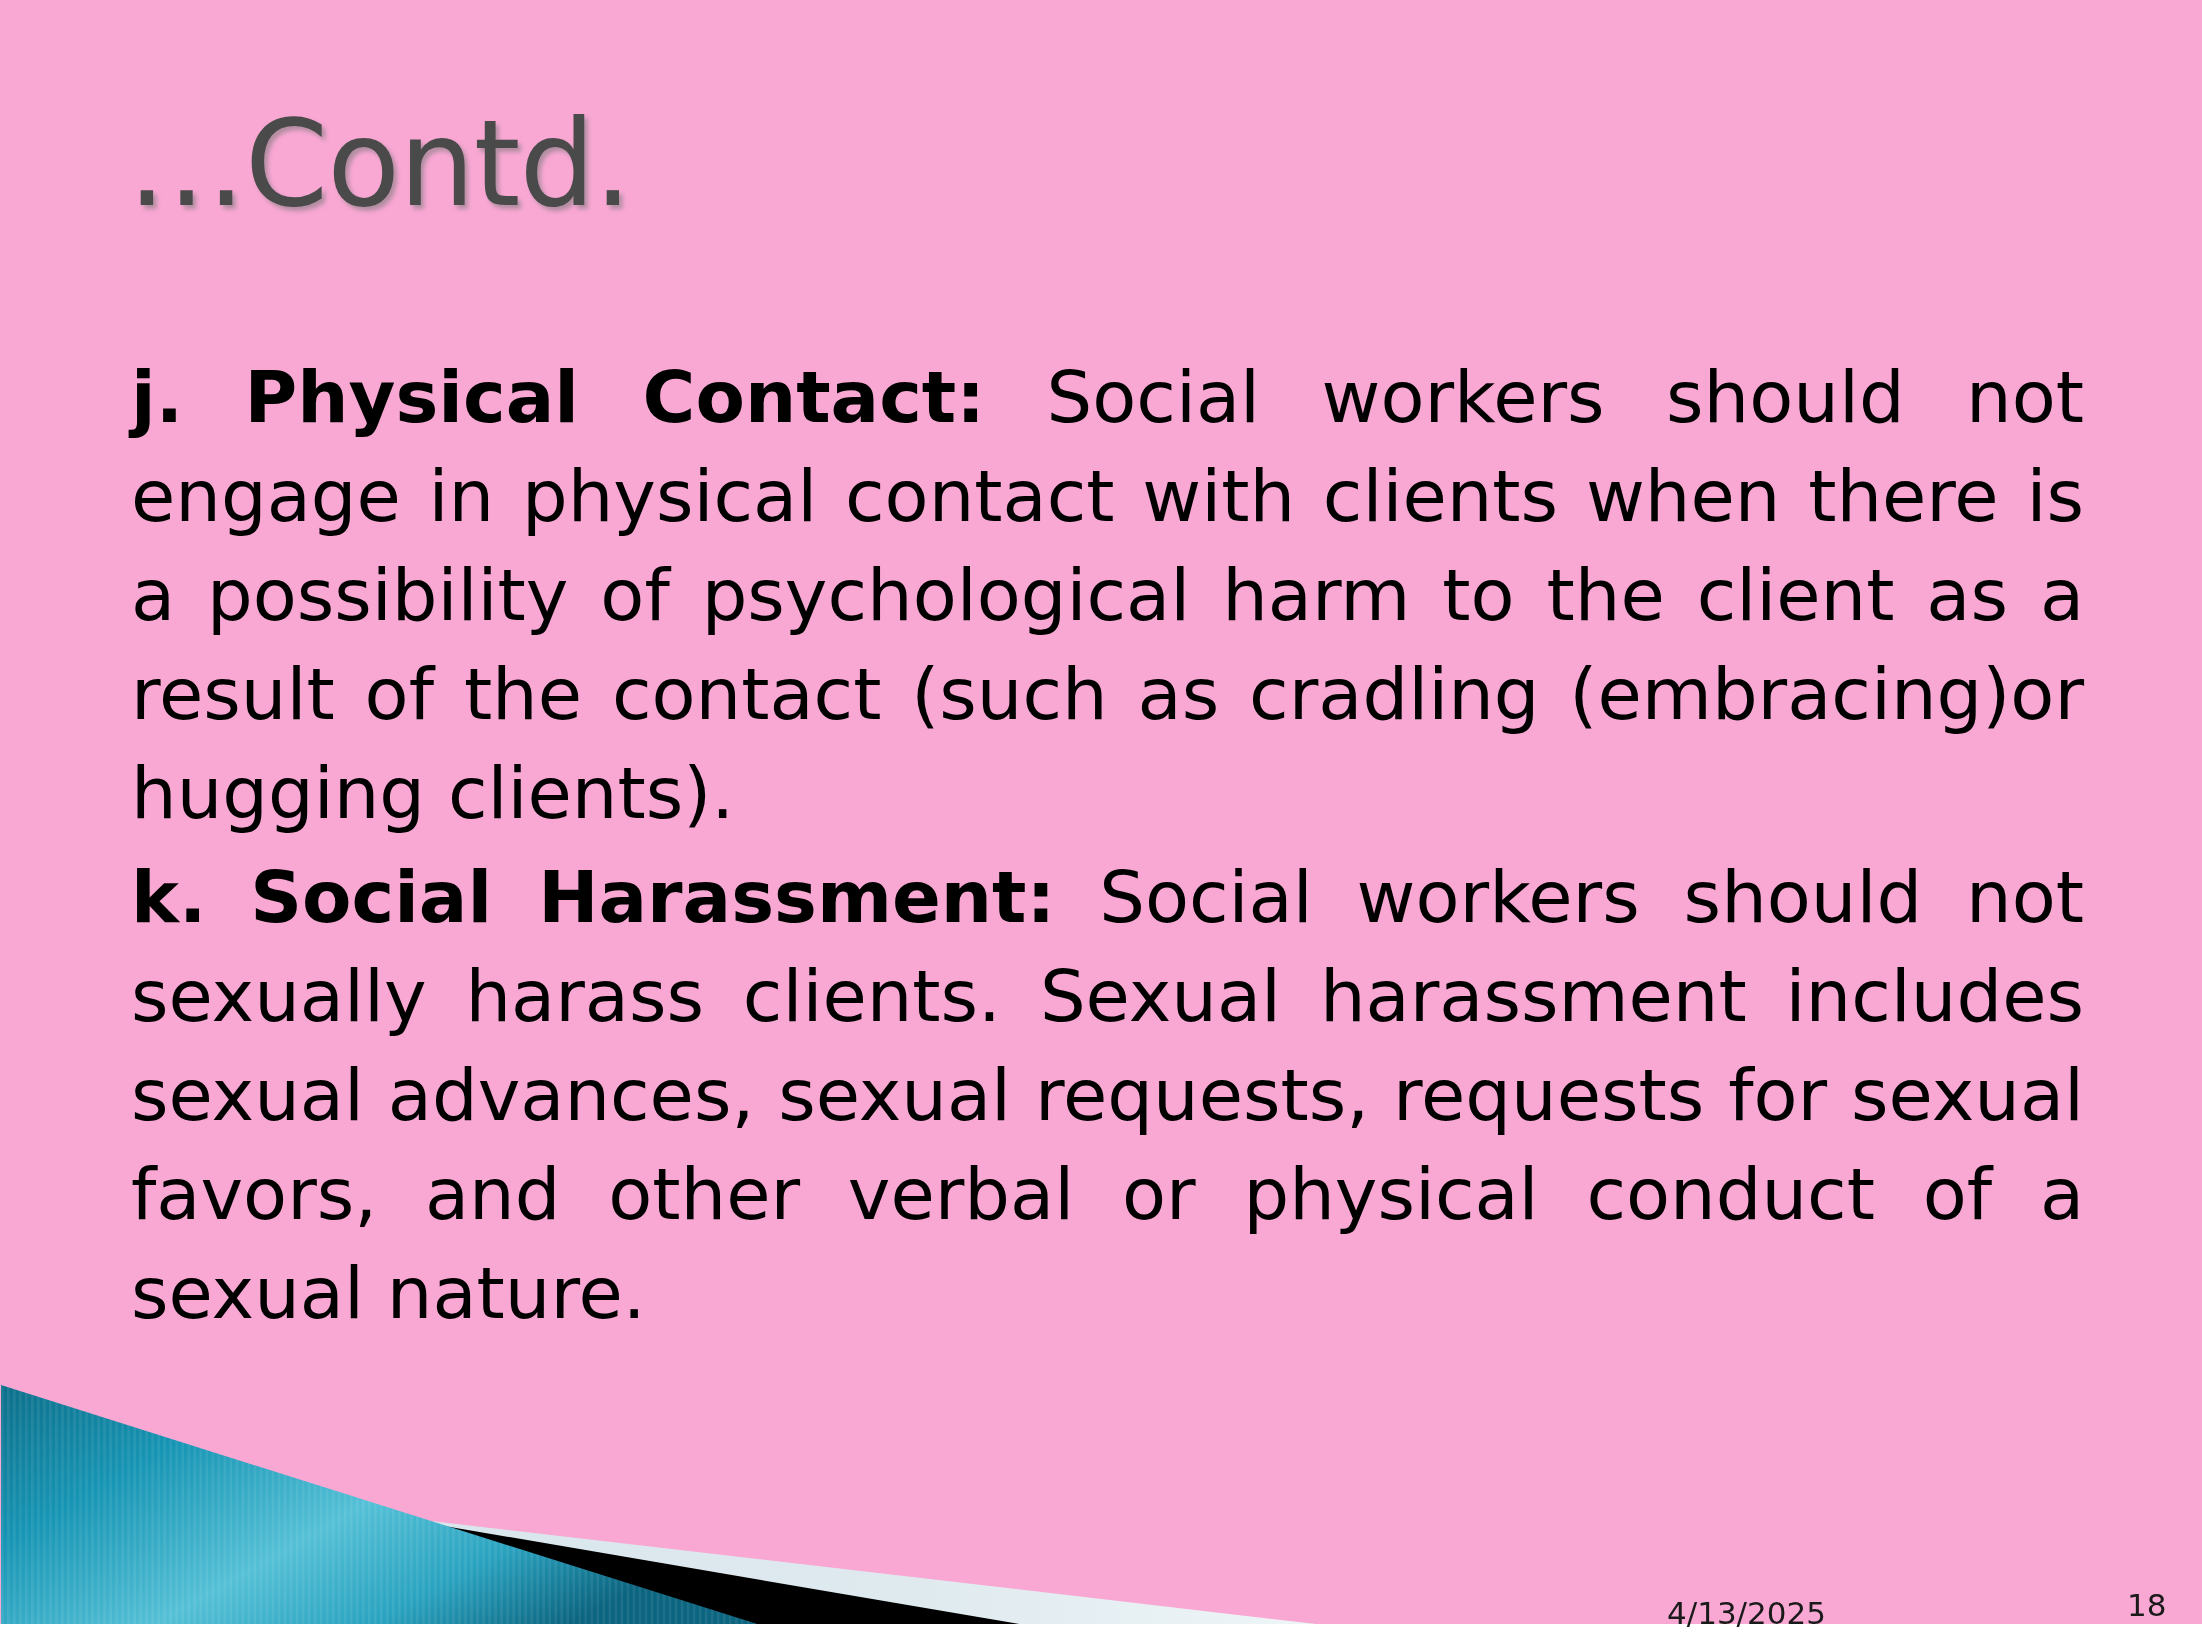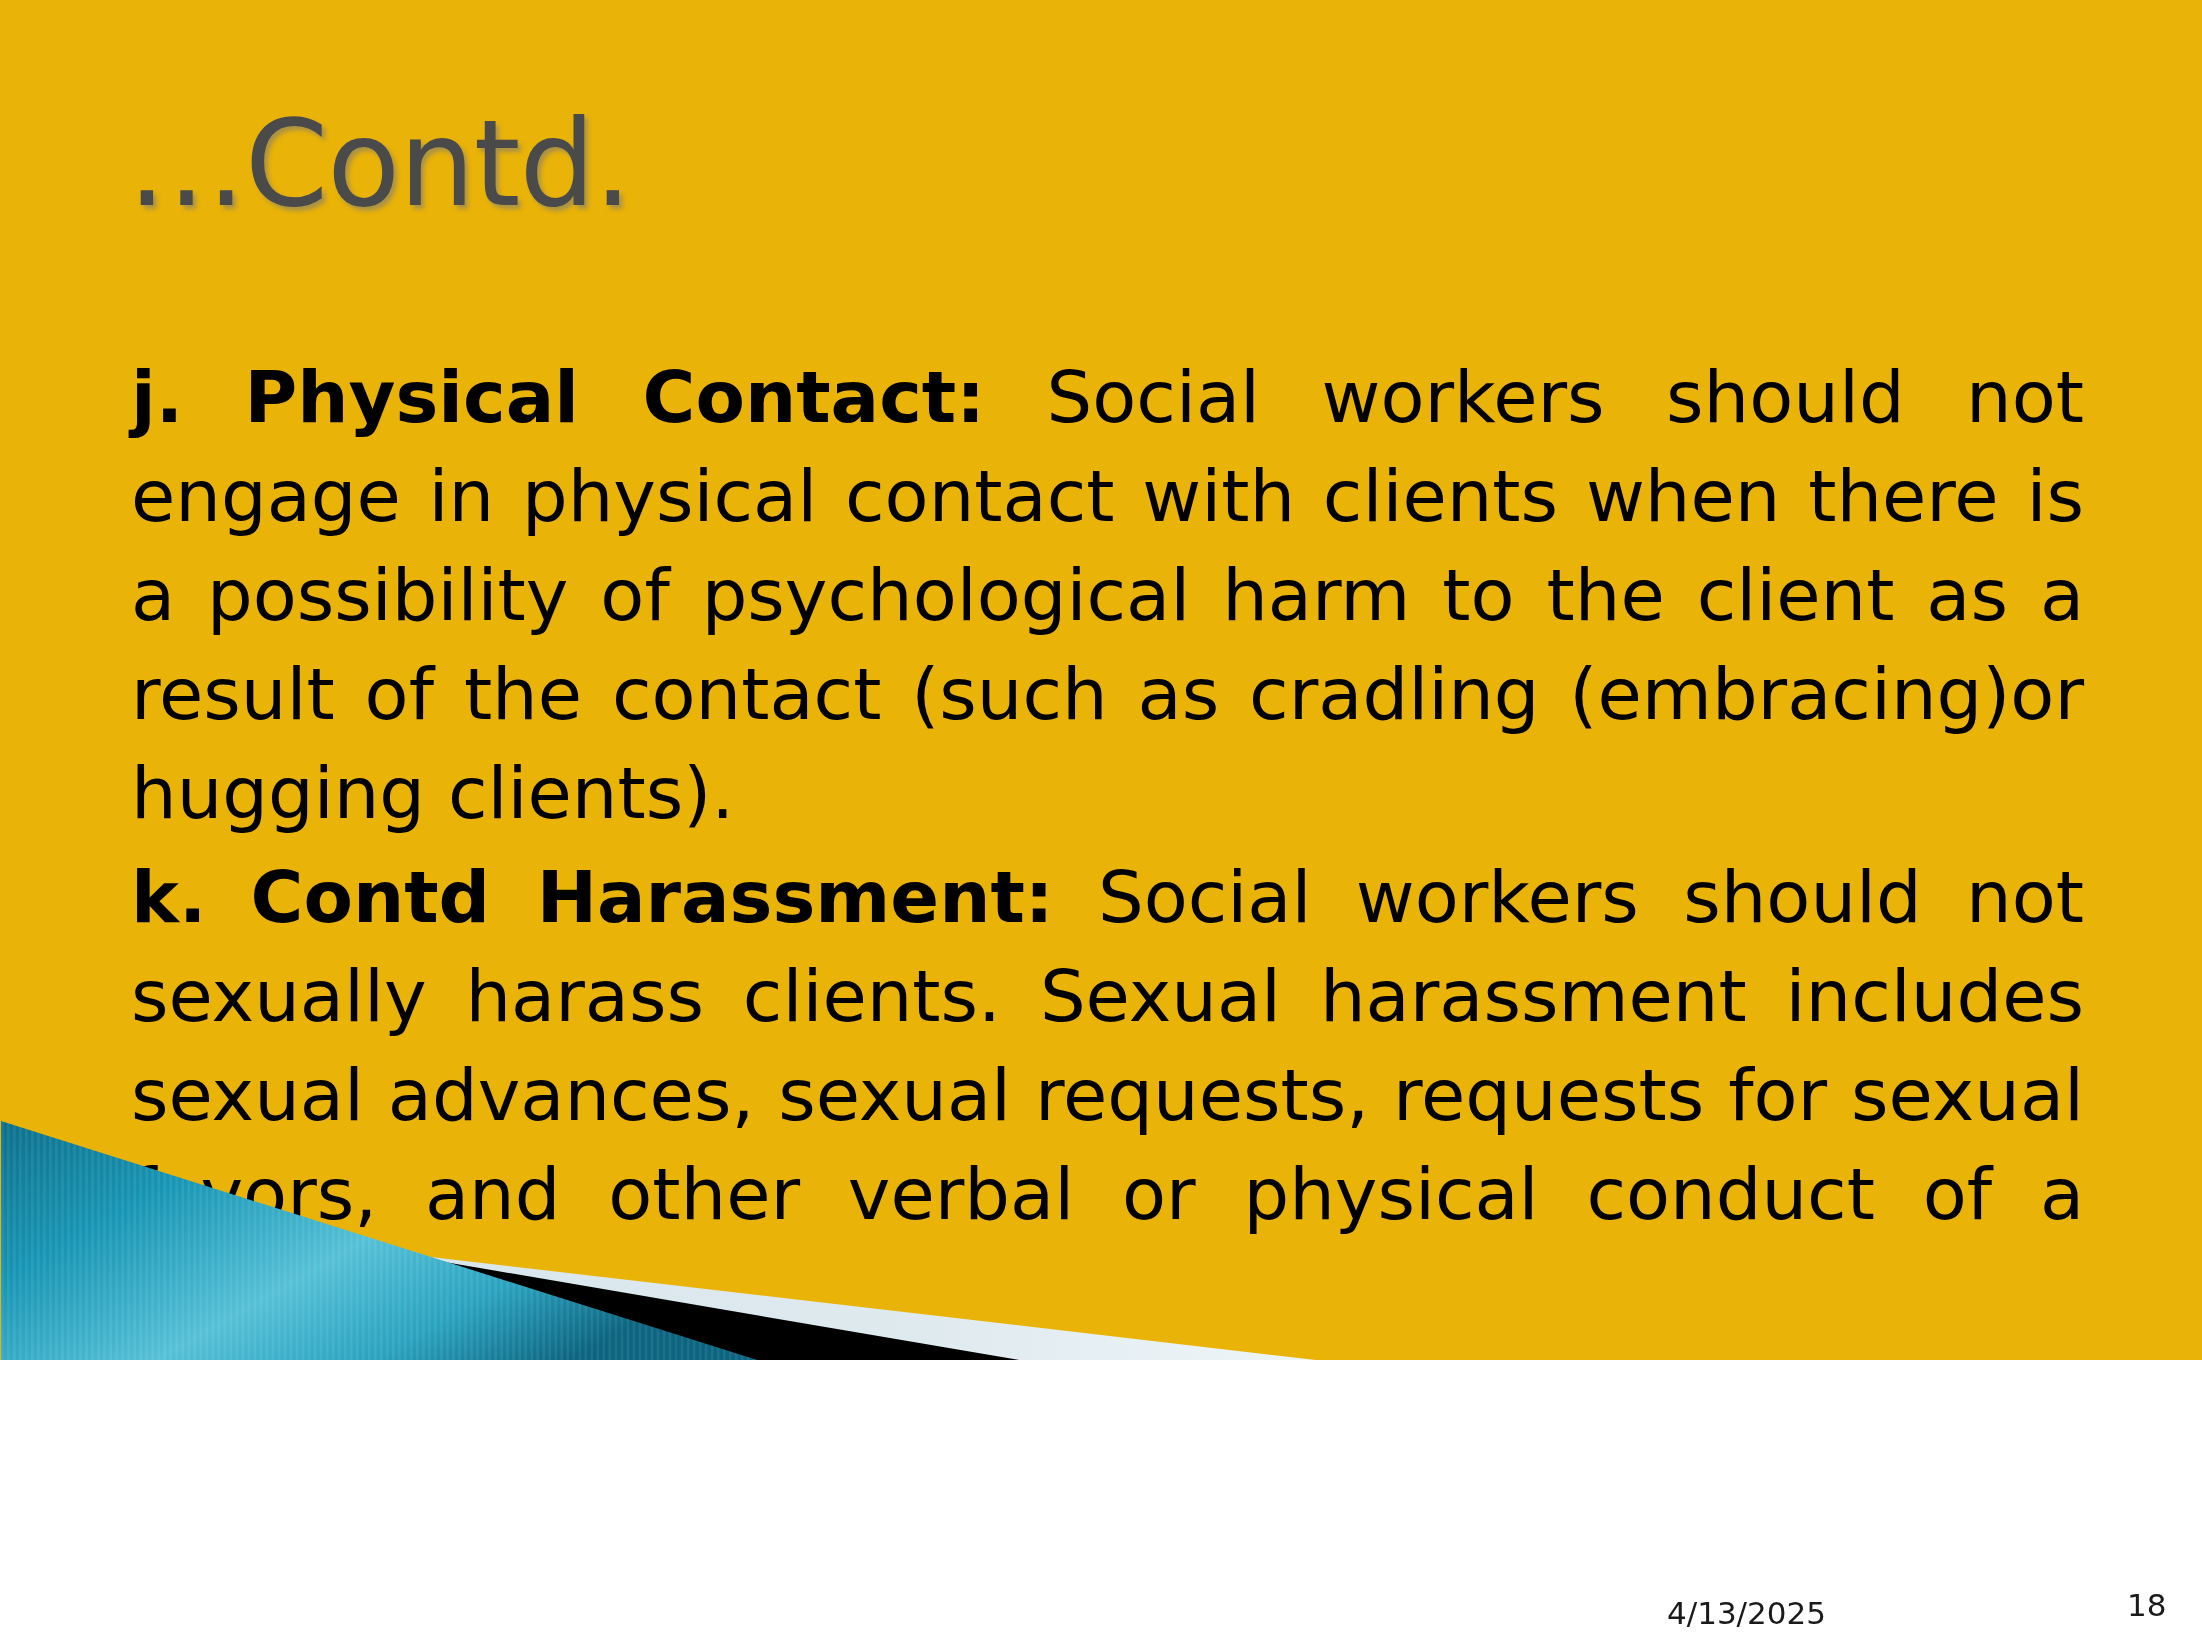--- a/index.html
+++ b/index.html
@@ -7,22 +7,22 @@
   html, body {
     width: 2203px;
     height: 1652px;
     overflow: hidden;
     background: #ffffff;
   }
 
   .slide {
     position: relative;
     width: 2203px;
-    height: 1360px;
-    background: #eab308;
+    height: 1624px;
+    background: #f9a8d4;
     font-family: "DejaVu Sans", sans-serif;
   }
 
   
   .title {
     position: absolute;
     left: 127px;
     top: 102px;
     font-family: "DejaVu Sans", sans-serif;
     font-size: 119px;
@@ -98,21 +98,21 @@
 <body>
 
 <div class="slide">
 
   <div class="title">…Contd.</div>
 
   <div class="body-block">
 
     <p class="para"><b><span>j.</span></b><span>&nbsp;</span><b>Physical Contact:</b><span> Social workers should not engage in physical contact with clients when there is a possibility of psychological harm to the client as a result of the contact (such as cradling (embracing)or hugging clients).</span></p>
 
-    <p class="para"><b>k.</b><span>&nbsp;</span><b>Contd Harassment:</b><span> Social workers should not sexually harass clients. Sexual harassment includes sexual advances, sexual requests, requests for sexual favors, and other verbal or physical conduct of a sexual nature.</span></p>
+    <p class="para"><b>k.</b><span>&nbsp;</span><b>Social Harassment:</b><span> Social workers should not sexually harass clients. Sexual harassment includes sexual advances, sexual requests, requests for sexual favors, and other verbal or physical conduct of a sexual nature.</span></p>
 
   </div>
 
   <div class="footer-date">4/13/2025</div>
 
   <div class="footer-pagenum">18</div>
 
   <div class="corner-deco">
     <svg width="1377" height="275" viewBox="0 0 1600 320" xmlns="http://www.w3.org/2000/svg">
       <defs>

